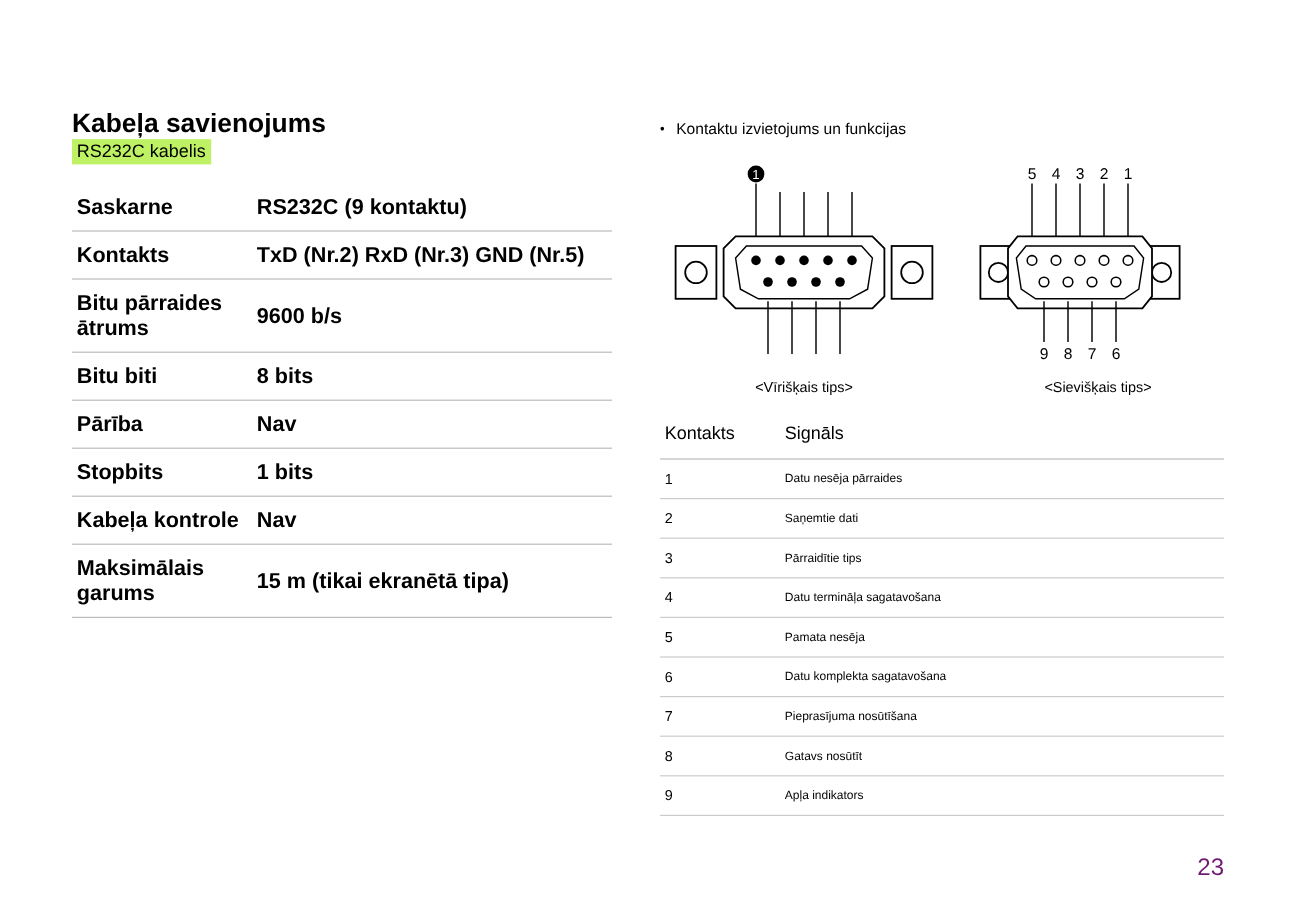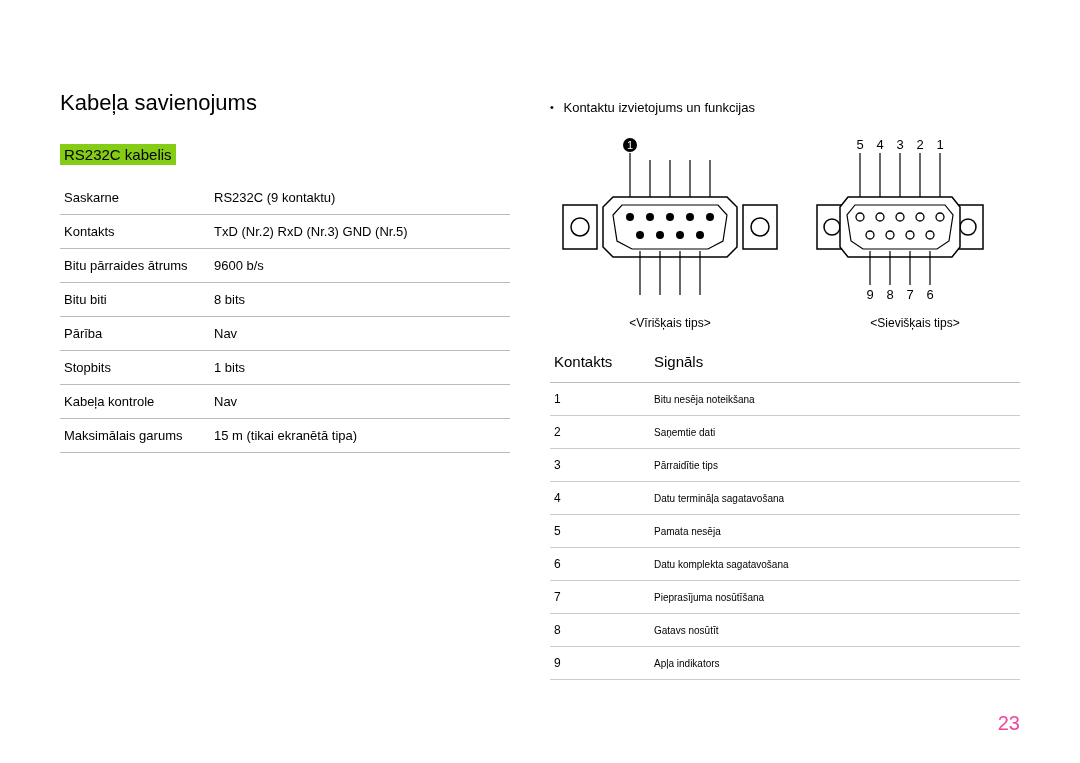--- a/index.html
+++ b/index.html
@@ -9,44 +9,44 @@
     color: #000;
     width: 1080px;
     height: 763px;
     position: relative;
     padding: 90px 60px 30px 60px;
   }
   .content { display: flex; gap: 40px; }
   .col-left { width: 450px; }
   .col-right { flex: 1; padding-top: 10px; }
   .h1 { font-size: 30px; color: #1f6bd6; font-weight: 400; margin-bottom: 48px; }
-  .h2 { font-size: 22px; font-weight: 400; margin-bottom: 28px; }
+  .h2 { font-size: 22px; font-weight: 700; }
   .h3 {
     font-size: 15px; font-weight: 400;
-    background: #84cc16;
+    background: #bef264;
     display: inline-block;
     padding: 2px 4px;
     margin-bottom: 16px;
   }
-  .specs-table { width: 100%; border-collapse: collapse; font-size: 13px; }
+  .specs-table { width: 100%; border-collapse: collapse; font-size: 18px; font-weight: bold; }
   .specs-table tr { border-bottom: 1px solid #bbb; }
   .specs-table td { padding: 9px 4px; }
   .specs-table td:first-child { width: 150px; }
   .bullet-row { font-size: 13px; margin-bottom: 20px; }
   .bullet-row .bullet { font-size: 11px; margin-right: 6px; position: relative; top: -1px;}
   .diagram-row { display: flex; gap: 30px; align-items: flex-start; margin-bottom: 15px; justify-content: center;}
   .diagram-cell { text-align: center; }
   .diagram-label { font-size: 12px; margin-top: 6px;}
   .pin-num { font-family: Arial; font-size: 13px; fill: #000;}
   .pin-table { width: 100%; border-collapse: collapse; font-size: 12px;}
   .pin-table thead th { text-align: left; font-size: 15px; font-weight: 400; padding: 8px 4px 12px 4px; border-bottom: 1px solid #bbb;}
   .pin-table tbody td { padding: 9px 4px; border-bottom: 1px solid #ccc; }
   .pin-table tbody td:first-child { width: 100px; }
   .pin-table tbody td.sig { font-size: 10px;}
-  .page-num { position: absolute; right: 60px; bottom: 28px; font-size: 20px; color: #ec4899;}
+  .page-num { position: absolute; right: 60px; bottom: 28px; font-size: 20px; color: #701a75;}
   svg { display: block; }
 </style>
 </head>
 <body>
 
 <div class="content">
   <div class="col-left">
     <h2 class="h2">Kabeļa savienojums</h2>
     <div><span class="h3">RS232C kabelis</span></div>
     <table class="specs-table">
@@ -187,21 +187,21 @@
     <table class="pin-table">
       <thead>
         <tr>
           <th>Kontakts</th>
           <th>Signāls</th>
         </tr>
       </thead>
       <tbody id="pin-body">
           <tr>
             <td>1</td>
-            <td class="sig">Bitu nesēja noteikšana</td>
+            <td class="sig">Datu nesēja pārraides</td>
           </tr>
           <tr>
             <td>2</td>
             <td class="sig">Saņemtie dati</td>
           </tr>
           <tr>
             <td>3</td>
             <td class="sig">Pārraidītie tips</td>
           </tr>
           <tr>

